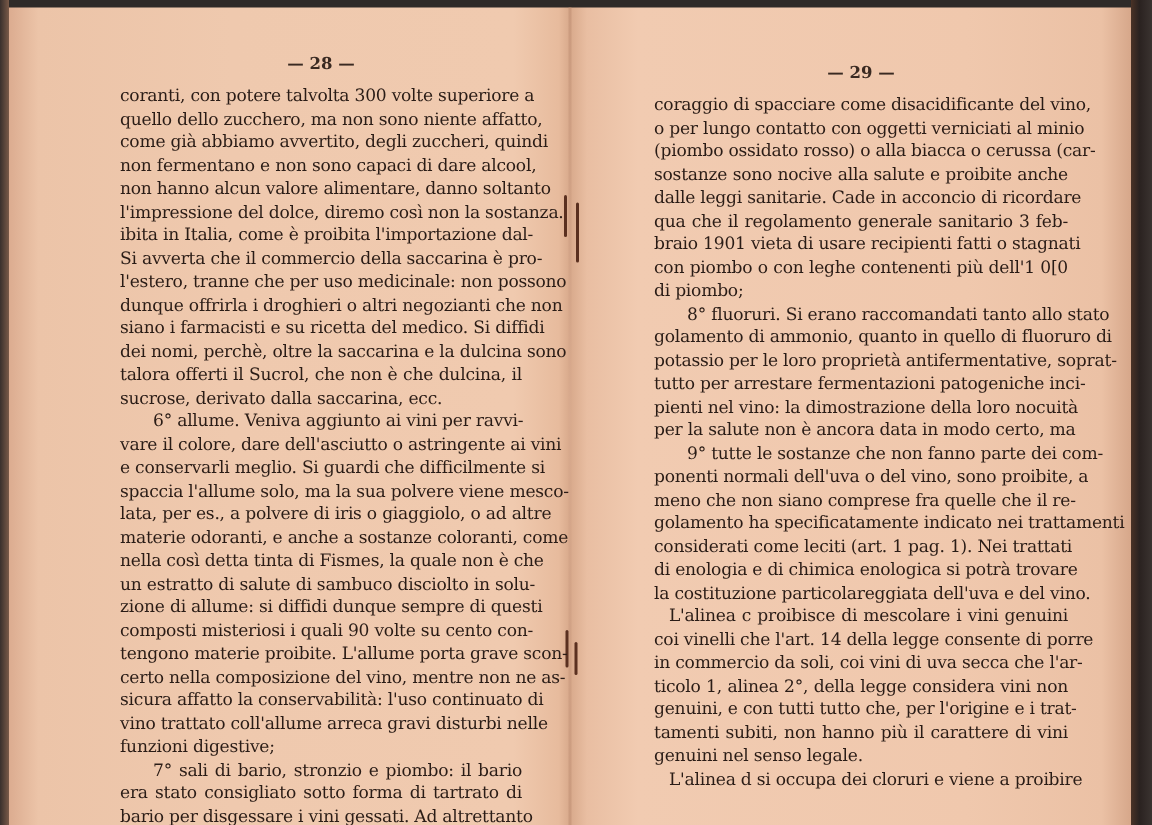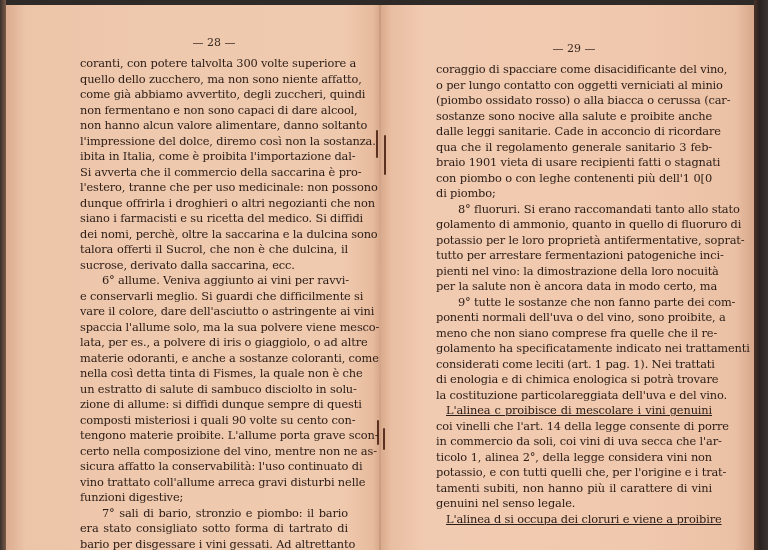--- a/index.html
+++ b/index.html
@@ -26,31 +26,31 @@
       position: absolute; left: 379px; top: 5px; width: 2px; height: 545px;
       background: linear-gradient(180deg, #c49478, #d8aa8e 50%, #c49478);
       opacity: .7;
     }
     .stitch { position: absolute; width: 2px; background: #5a3020; border-radius: 1px; }
     .page { position: absolute; }
     .page-left { left: 80px; top: 36px; width: 268px; }
     .page-right { left: 436px; top: 42px; width: 276px; }
     .pnum {
       text-align: center; font-size: 11px; color: #3a2a22;
-      height: 18px; line-height: 14px;
+      height: 18px; line-height: 14px; font-weight: bold;
     }
     .lines { margin-top: 2px; }
     .line {
       font-size: 11.4px; line-height: 15.5px; color: #2a1c16;
       white-space: nowrap; text-align: justify; text-align-last: justify;
       letter-spacing: -0.15px; height: 15.5px; overflow: visible;
     }
     .line.last { text-align-last: left; }
     .line.indent { padding-left: 22px; }
-    .line.indent-s { padding-left: 10px; text-decoration: underline; }
+    .line.indent-s { padding-left: 10px; }
   </style>
 </head>
 <body>
 
 <div class="book"></div>
 <div class="edge-left"></div>
 <div class="edge-right"></div>
 <div class="spine-line"></div>
 <div class="stitch" style="left:376px;top:130px;height:28px;"></div>
 <div class="stitch" style="left:384px;top:135px;height:40px;"></div>
@@ -68,22 +68,22 @@
       <div class="line">l'impressione del dolce, diremo così non la sostanza.</div>
       <div class="line">ibita in Italia, come è proibita l'importazione dal-</div>
       <div class="line">Si avverta che il commercio della saccarina è pro-</div>
       <div class="line">l'estero, tranne che per uso medicinale: non possono</div>
       <div class="line">dunque offrirla i droghieri o altri negozianti che non</div>
       <div class="line">siano i farmacisti e su ricetta del medico. Si diffidi</div>
       <div class="line">dei nomi, perchè, oltre la saccarina e la dulcina sono</div>
       <div class="line">talora offerti il Sucrol, che non è che dulcina, il</div>
       <div class="line last">sucrose, derivato dalla saccarina, ecc.</div>
       <div class="line indent">6° allume. Veniva aggiunto ai vini per ravvi-</div>
+      <div class="line">vare il colore, dare dell'asciutto o astringente ai vini</div>
       <div class="line">e conservarli meglio. Si guardi che difficilmente si</div>
-      <div class="line">vare il colore, dare dell'asciutto o astringente ai vini</div>
       <div class="line">spaccia l'allume solo, ma la sua polvere viene mesco-</div>
       <div class="line">lata, per es., a polvere di iris o giaggiolo, o ad altre</div>
       <div class="line">materie odoranti, e anche a sostanze coloranti, come</div>
       <div class="line">nella così detta tinta di Fismes, la quale non è che</div>
       <div class="line">un estratto di salute di sambuco disciolto in solu-</div>
       <div class="line">zione di allume: si diffidi dunque sempre di questi</div>
       <div class="line">composti misteriosi i quali 90 volte su cento con-</div>
       <div class="line">tengono materie proibite. L'allume porta grave scon-</div>
       <div class="line">certo nella composizione del vino, mentre non ne as-</div>
       <div class="line">sicura affatto la conservabilità: l'uso continuato di</div>
@@ -117,18 +117,18 @@
       <div class="line">ponenti normali dell'uva o del vino, sono proibite, a</div>
       <div class="line">meno che non siano comprese fra quelle che il re-</div>
       <div class="line">golamento ha specificatamente indicato nei trattamenti</div>
       <div class="line">considerati come leciti (art. 1 pag. 1). Nei trattati</div>
       <div class="line">di enologia e di chimica enologica si potrà trovare</div>
       <div class="line last">la costituzione particolareggiata dell'uva e del vino.</div>
       <div class="line indent-s">L'alinea c proibisce di mescolare i vini genuini</div>
       <div class="line">coi vinelli che l'art. 14 della legge consente di porre</div>
       <div class="line">in commercio da soli, coi vini di uva secca che l'ar-</div>
       <div class="line">ticolo 1, alinea 2°, della legge considera vini non</div>
-      <div class="line">potassio, e con tutti quelli che, per l'origine e i trat-</div>
+      <div class="line">genuini, e con tutti tutto che, per l'origine e i trat-</div>
       <div class="line">tamenti subiti, non hanno più il carattere di vini</div>
       <div class="line last">genuini nel senso legale.</div>
       <div class="line indent-s">L'alinea d si occupa dei cloruri e viene a proibire</div>
     </div>
 </div>
 
 </body></html>

